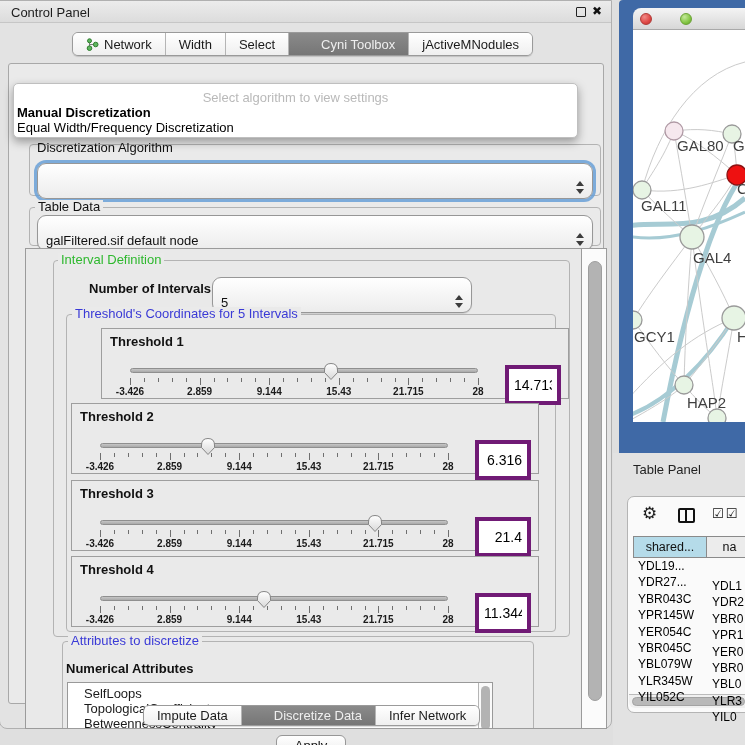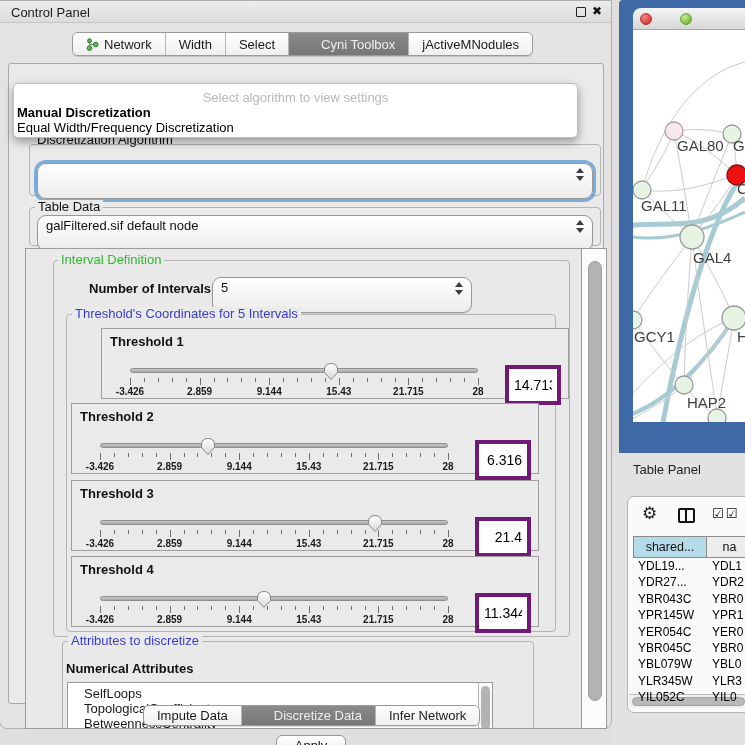--- a/index.html
+++ b/index.html
@@ -30,29 +30,29 @@
 
   
   #content{left:8px;top:62px;width:596px;height:641px;background:#eaeaea;
       border:1px solid #a8a8a8;border-radius:3px;}
 
   .group{border:1px solid #b3b3b3;border-radius:4px;}
   .gtitle{position:absolute;background:#eaeaea;padding:0 3px;font-size:13px;line-height:13px;}
 
   
   .combo{background:linear-gradient(#ffffff,#ececec);border:1px solid #979797;border-radius:9px;
-      display:flex;align-items:flex-end;padding:17px 8px;box-shadow:0 1px 1px rgba(0,0,0,.12);}
+      display:flex;align-items:flex-start;padding:17px 8px;box-shadow:0 1px 1px rgba(0,0,0,.12);}
   .combo .lbl{flex:1;font-size:13px;color:#111;}
   .stepper{display:flex;flex-direction:column;gap:3px;align-items:center;margin-left:4px;}
   .stp-up{width:0;height:0;border-left:4px solid transparent;border-right:4px solid transparent;border-bottom:5px solid #3c3c3c;}
   .stp-dn{width:0;height:0;border-left:4px solid transparent;border-right:4px solid transparent;border-top:5px solid #3c3c3c;}
 
   
   #algo-group{left:20px;top:80px;width:572px;height:52px;}
-  #algo-title{left:25px;top:69px;background:transparent;}
+  #algo-title{left:25px;top:77px;background:transparent;}
   #algo-combo{left:28px;top:99px;width:556px;height:27px;
       box-shadow:0 0 0 3px rgba(104,160,215,.85);}
 
   
   #popup{left:13px;top:83px;width:565px;height:55px;background:#fff;
       border:1px solid #bfbfbf;border-radius:5px;box-shadow:0 4px 10px rgba(0,0,0,.35);z-index:50;}
   #popup-placeholder{left:0;top:6px;width:100%;text-align:center;color:#b9b9b9;font-size:13px;}
   .popup-opt{position:absolute;left:3px;font-size:13px;color:#000;white-space:nowrap;}
   .popup-opt.b{font-weight:bold;}
 
@@ -109,21 +109,21 @@
   #tp-box{position:absolute;left:14px;top:43px;width:125px;height:217px;background:#fafafa;
       border:1px solid #b4b4b4;border-radius:7px;}
   #tp-gear{position:absolute;left:14px;top:8px;font-size:17px;color:#1c1c1c;line-height:18px;}
   #tp-split{position:absolute;left:50px;top:11px;width:17px;height:15px;border:2px solid #111;border-radius:2px;}
   #tp-split:after{content:"";position:absolute;left:5px;top:0;width:2px;height:11px;background:#111;}
   #tp-checks{position:absolute;left:84px;top:9px;font-size:13px;color:#111;letter-spacing:2px;}
   .hcell{position:absolute;top:39px;height:22px;border:1px solid #8a8a8a;
       font-size:12.5px;display:flex;align-items:center;justify-content:center;}
   .trow{position:absolute;left:5px;width:120px;height:16px;font-size:12px;color:#000;}
   .c1{position:absolute;left:5px;}
-  .c2{position:absolute;left:79px;}
+  .c2{position:absolute;left:79px;margin-top:20px;}
   #hsb{position:absolute;left:1px;top:197px;width:123px;height:14px;background:#f0f0f0;border-top:1px solid #bbb;border-radius:0 0 6px 6px;}
   #hsb-thumb{position:absolute;left:3px;top:2px;width:113px;height:9px;background:#b9b9b9;border:1px solid #a3a3a3;border-radius:5px;}
 </style>
 </head>
 <body>
 
 <div id="cp" class="abs">
   <div id="cp-titlebar" class="abs">
     <span id="cp-title" class="abs">Control Panel</span>
     <span id="cp-float" class="abs"></span>

